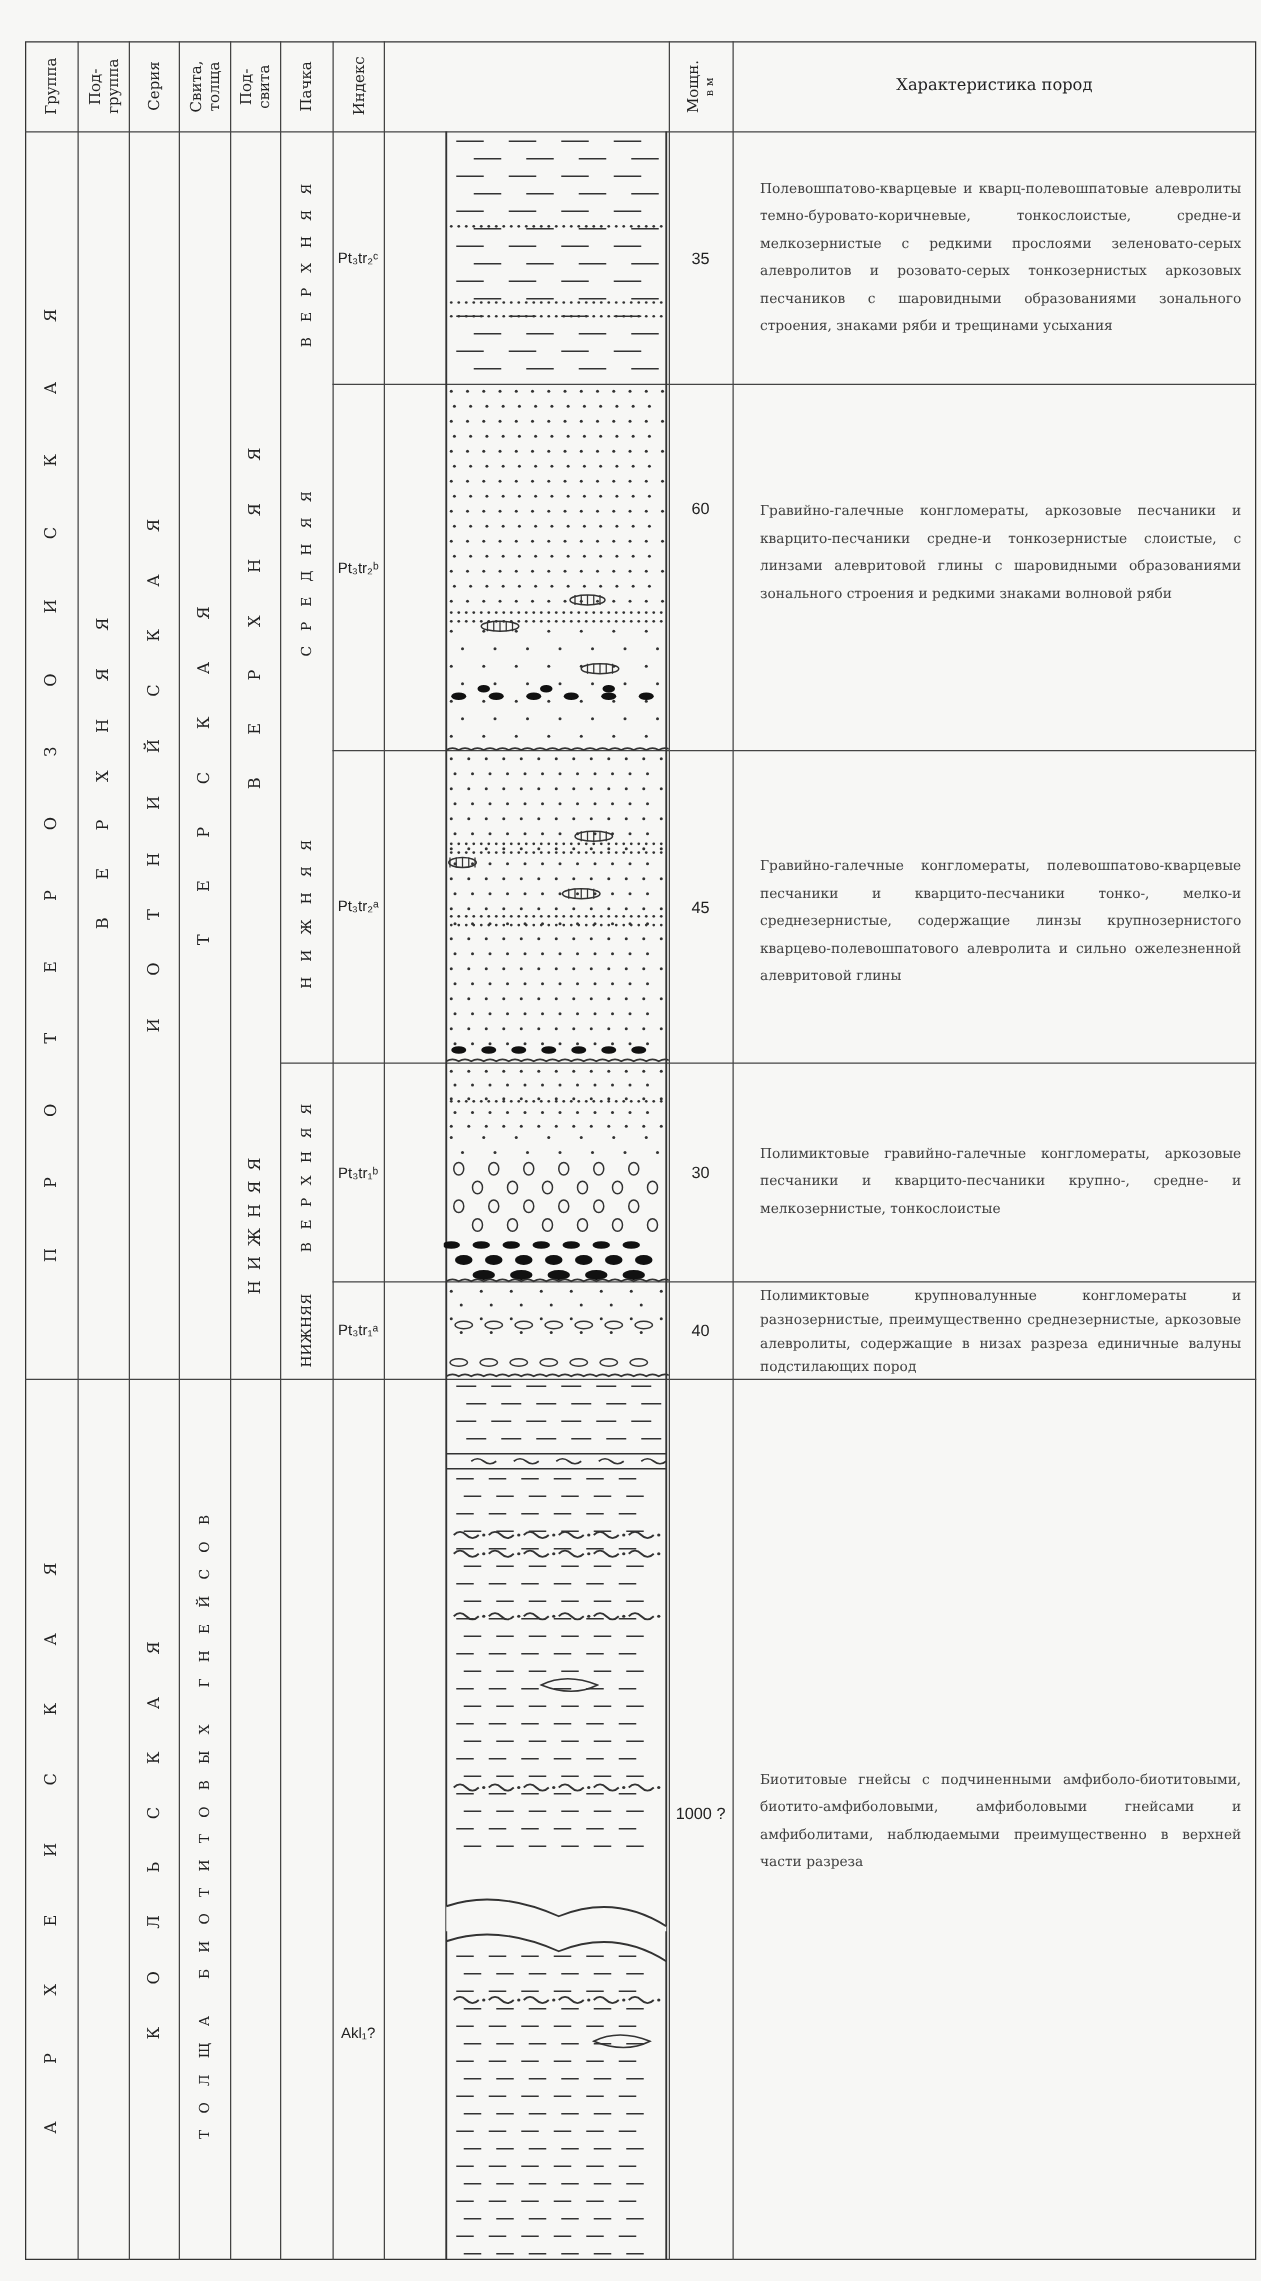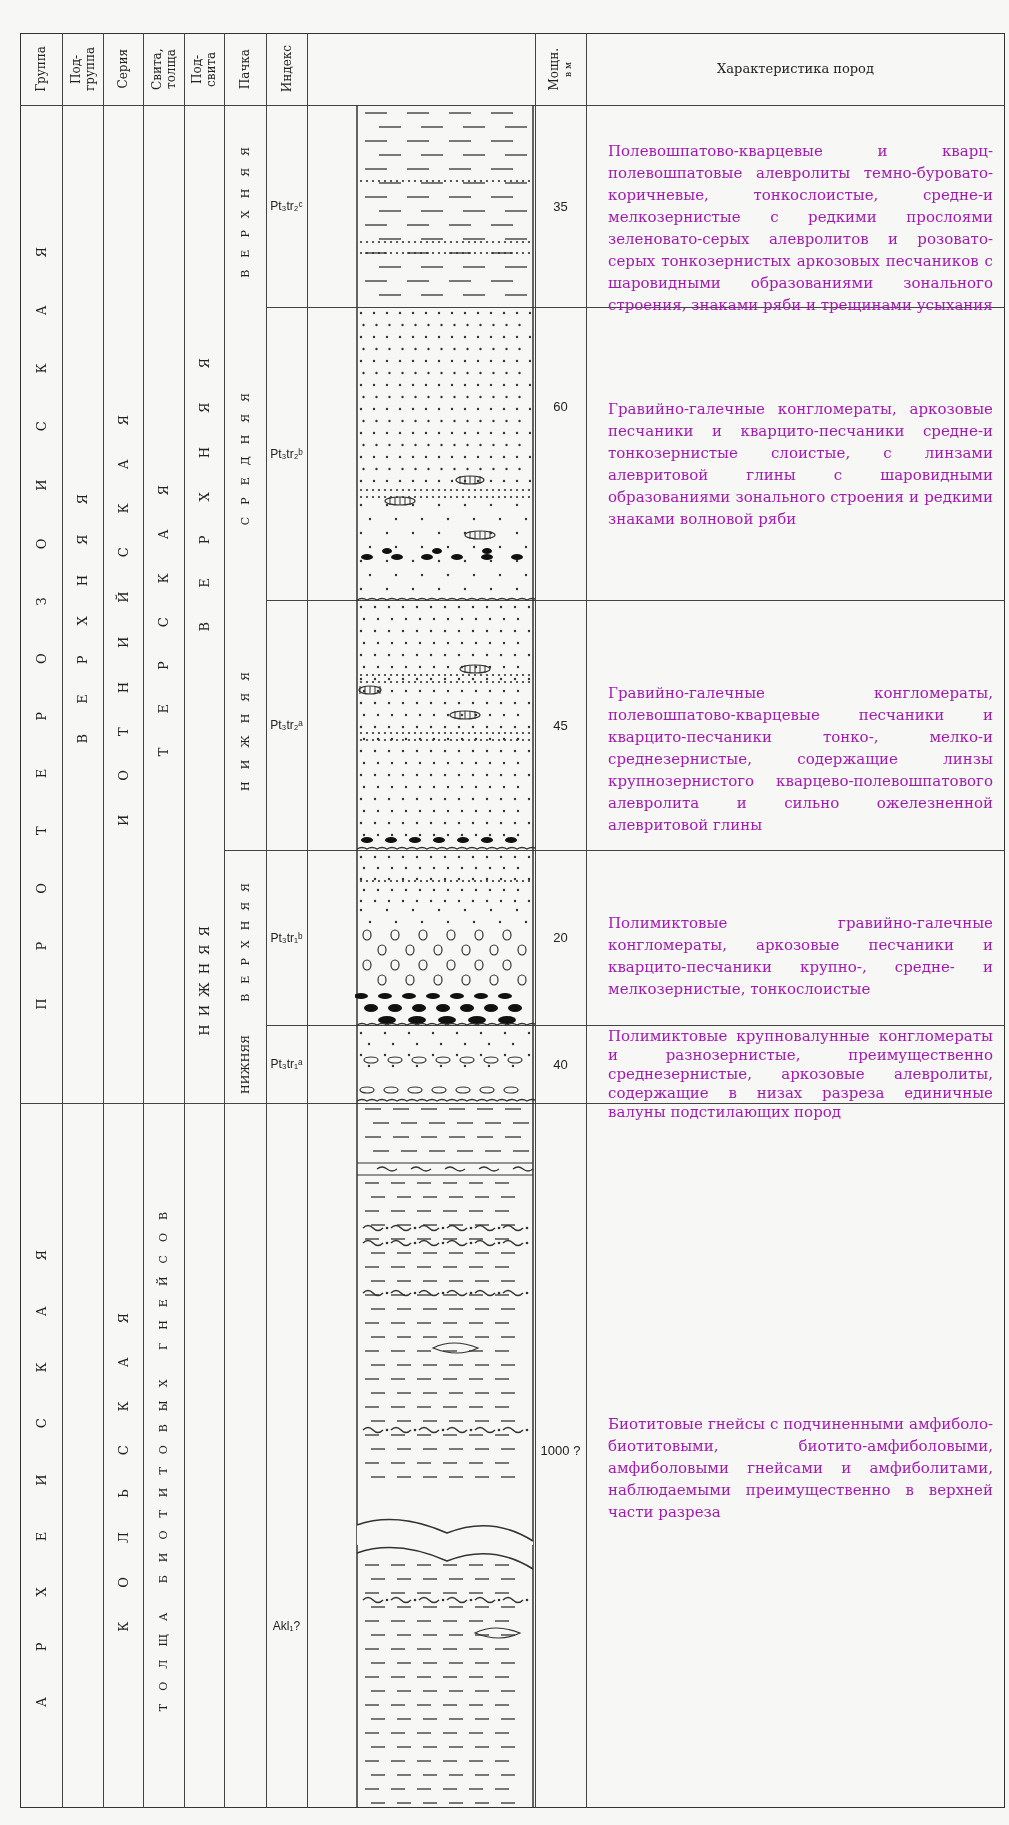--- a/index.html
+++ b/index.html
@@ -10,22 +10,22 @@
   .vline { position:absolute; width:0; border-left:1.2px solid #444; }
   .hline { position:absolute; height:0; border-top:1.2px solid #444; }
   .cell { position:absolute; display:flex; align-items:center; justify-content:center; }
   .vtext { writing-mode:vertical-rl; transform:rotate(180deg); white-space:nowrap;
            font-size:12px; letter-spacing:0; }
   .spaced { letter-spacing:20px; font-size:13px; }
   .spaced-sm { letter-spacing:10px; font-size:11px; }
   .hdr { font-size:12px; line-height:14px; text-align:center; }
   .idx { font-family:"Liberation Sans", sans-serif; font-size:12px; }
   .thk { font-family:"Liberation Sans", sans-serif; font-size:13px;align-items:center; }
-  .desc { position:absolute; left:608px; width:385px; font-size:15px; line-height:22px;
-          text-align:justify; color:#a21caf; }
+  .desc { position:absolute; left:608px; width:385px; font-size:11px; line-height:22px;
+          text-align:justify; color:#404040; }
 </style>
 </head>
 <body>
 
 <div class="frame"></div>
 
 <div class="vline" style="left:62px;top:33px;height:1775px"></div>
 <div class="vline" style="left:103px;top:33px;height:1775px"></div>
 <div class="vline" style="left:143px;top:33px;height:1775px"></div>
 <div class="vline" style="left:184px;top:33px;height:1775px"></div>
@@ -142,21 +142,21 @@
 <div class="cell thk" style="left:535px;top:105px;width:51px;height:202px">
     <span>35</span>
   </div>
 <div class="cell thk" style="left:535px;top:307px;width:51px;height:293px;align-items:flex-start;padding-top:92px;box-sizing:border-box">
     <span>60</span>
   </div>
 <div class="cell thk" style="left:535px;top:600px;width:51px;height:250px">
     <span>45</span>
   </div>
 <div class="cell thk" style="left:535px;top:850px;width:51px;height:175px">
-    <span>20</span>
+    <span>30</span>
   </div>
 <div class="cell thk" style="left:535px;top:1025px;width:51px;height:78px">
     <span>40</span>
   </div>
 <div class="cell thk" style="left:535px;top:1103px;width:51px;height:705px;align-items:flex-start;padding-top:340px;box-sizing:border-box">
     <span>1000 ?</span>
   </div>
 
 <div class="desc" style="top:140px">Полевошпатово-кварцевые и кварц-полевошпатовые алевролиты темно-буровато-коричневые, тонкослоистые, средне-и мелкозернистые с редкими прослоями зеленовато-серых алевролитов и розовато-серых тонкозернистых аркозовых песчаников с шаровидными образованиями зонального строения, знаками ряби и трещинами усыхания</div>
 <div class="desc" style="top:398px">Гравийно-галечные конгломераты, аркозовые песчаники и кварцито-песчаники средне-и тонкозернистые слоистые, с линзами алевритовой глины с шаровидными образованиями зонального строения и редкими знаками волновой ряби</div>

